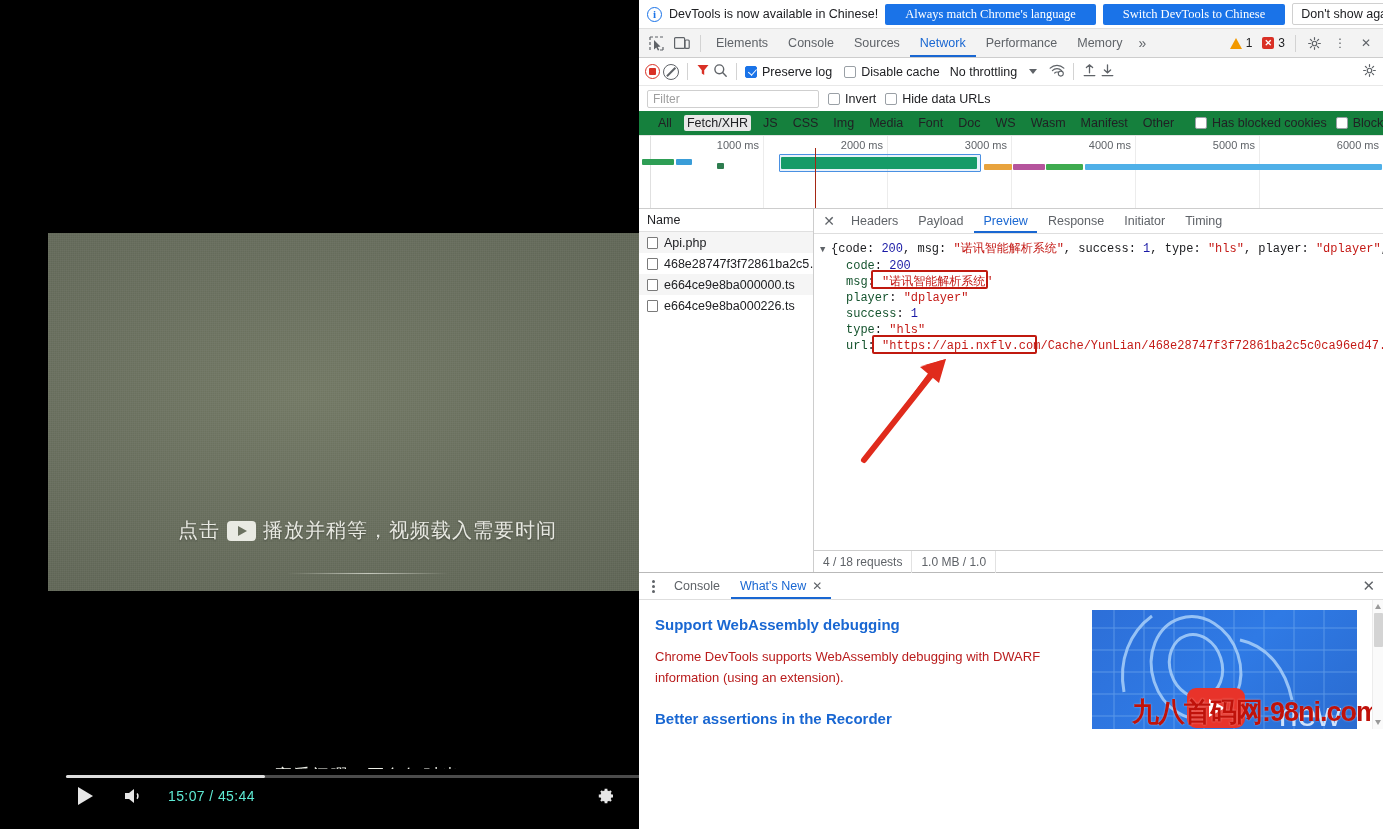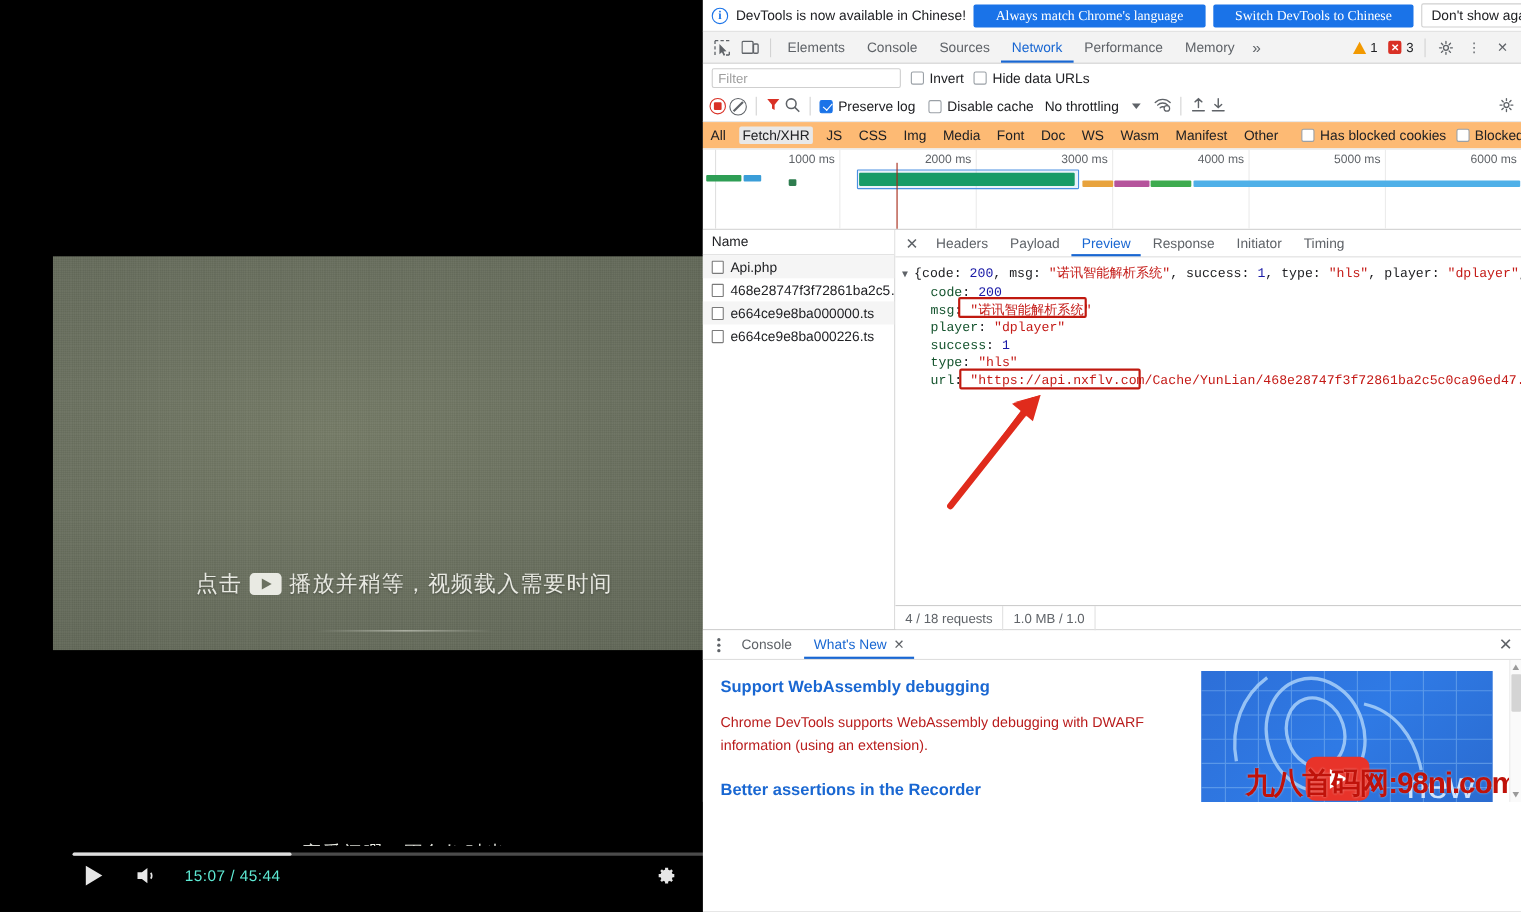--- a/index.html
+++ b/index.html
@@ -162,21 +162,21 @@
   #filter-input {
     width: 172px; height: 18px; border: 1px solid #cfcfcf; border-radius: 2px;
     font-size: 12px; padding: 0 5px; color: #202124;
     font-family: "Liberation Sans", sans-serif; outline: none;
   }
   #filter-input::placeholder { color: #9e9e9e; }
 
   
   #type-row {
     height: 24px; display: flex; align-items: center; gap: 9px;
-    padding: 0 4px; background: #fdba74; font-size: 12.5px;
+    padding: 0 16px; background: #15803d; font-size: 12.5px;
   }
   .type-chip { color: #202124; cursor: pointer; padding: 1px 3px; border-radius: 2px; white-space: nowrap; }
   .type-chip.selected { background: #e8e8e8; }
   .type-sep { width: 1px; height: 13px; background: #d8d8d8; }
 
   
   #third-row { height: 22px; display: flex; align-items: center; gap: 5px; padding: 0 8px 0 12px; }
 
   
   #overview {
@@ -385,32 +385,20 @@
           <svg width="15" height="15" viewBox="0 0 20 20">
             <circle cx="10" cy="10" r="3" stroke="#5f6368" stroke-width="1.6" fill="none"></circle>
             <path d="M10 2.2v2.4M10 15.4v2.4M2.2 10h2.4M15.4 10h2.4M4.5 4.5l1.7 1.7M13.8 13.8l1.7 1.7M15.5 4.5l-1.7 1.7M6.2 13.8l-1.7 1.7" stroke="#5f6368" stroke-width="1.6" stroke-linecap="round"></path>
           </svg>
         </div>
         <div class="dt-icon-btn">⋮</div>
         <div class="dt-icon-btn">✕</div>
       </div>
     </div>
 
-    <div id="filter-row">
-      <input id="filter-input" type="text" placeholder="Filter" style="">
-      <div class="tb-group">
-        <span class="cbx"></span>
-        <span class="tb-label">Invert</span>
-      </div>
-      <div class="tb-group">
-        <span class="cbx"></span>
-        <span class="tb-label">Hide data URLs</span>
-      </div>
-    </div>
-
     <div id="net-toolbar">
       <div id="rec-dot">
           <i></i>
         </div>
       <div id="clear-btn"></div>
       <div class="vsep"></div>
       <div id="filter-funnel">
         <svg width="14" height="14" viewBox="0 0 14 14">
           <path d="M1.5 2h11L8.2 7.3V12L5.8 10.6V7.3z" fill="#d93025"></path>
         </svg>
@@ -451,20 +439,32 @@
       <div>
         <svg width="15" height="15" viewBox="0 0 15 15">
           <path d="M7.5 1.8v8M4.4 7l3.1 2.8L10.6 7M2.2 12.6h10.6" stroke="#5f6368" stroke-width="1.3" fill="none" stroke-linecap="round"></path>
         </svg>
       </div>
       <div id="gear-right">
         <svg width="15" height="15" viewBox="0 0 20 20">
           <circle cx="10" cy="10" r="3" stroke="#5f6368" stroke-width="1.6" fill="none"></circle>
           <path d="M10 2.2v2.4M10 15.4v2.4M2.2 10h2.4M15.4 10h2.4M4.5 4.5l1.7 1.7M13.8 13.8l1.7 1.7M15.5 4.5l-1.7 1.7M6.2 13.8l-1.7 1.7" stroke="#5f6368" stroke-width="1.6" stroke-linecap="round"></path>
         </svg>
+      </div>
+    </div>
+
+    <div id="filter-row">
+      <input id="filter-input" type="text" placeholder="Filter" style="">
+      <div class="tb-group">
+        <span class="cbx"></span>
+        <span class="tb-label">Invert</span>
+      </div>
+      <div class="tb-group">
+        <span class="cbx"></span>
+        <span class="tb-label">Hide data URLs</span>
       </div>
     </div>
 
     <div id="type-row">
       <span class="type-chip">All</span>
       <span class="type-chip selected">Fetch/XHR</span>
       <span class="type-chip">JS</span>
       <span class="type-chip">CSS</span>
       <span class="type-chip">Img</span>
       <span class="type-chip">Media</span>

